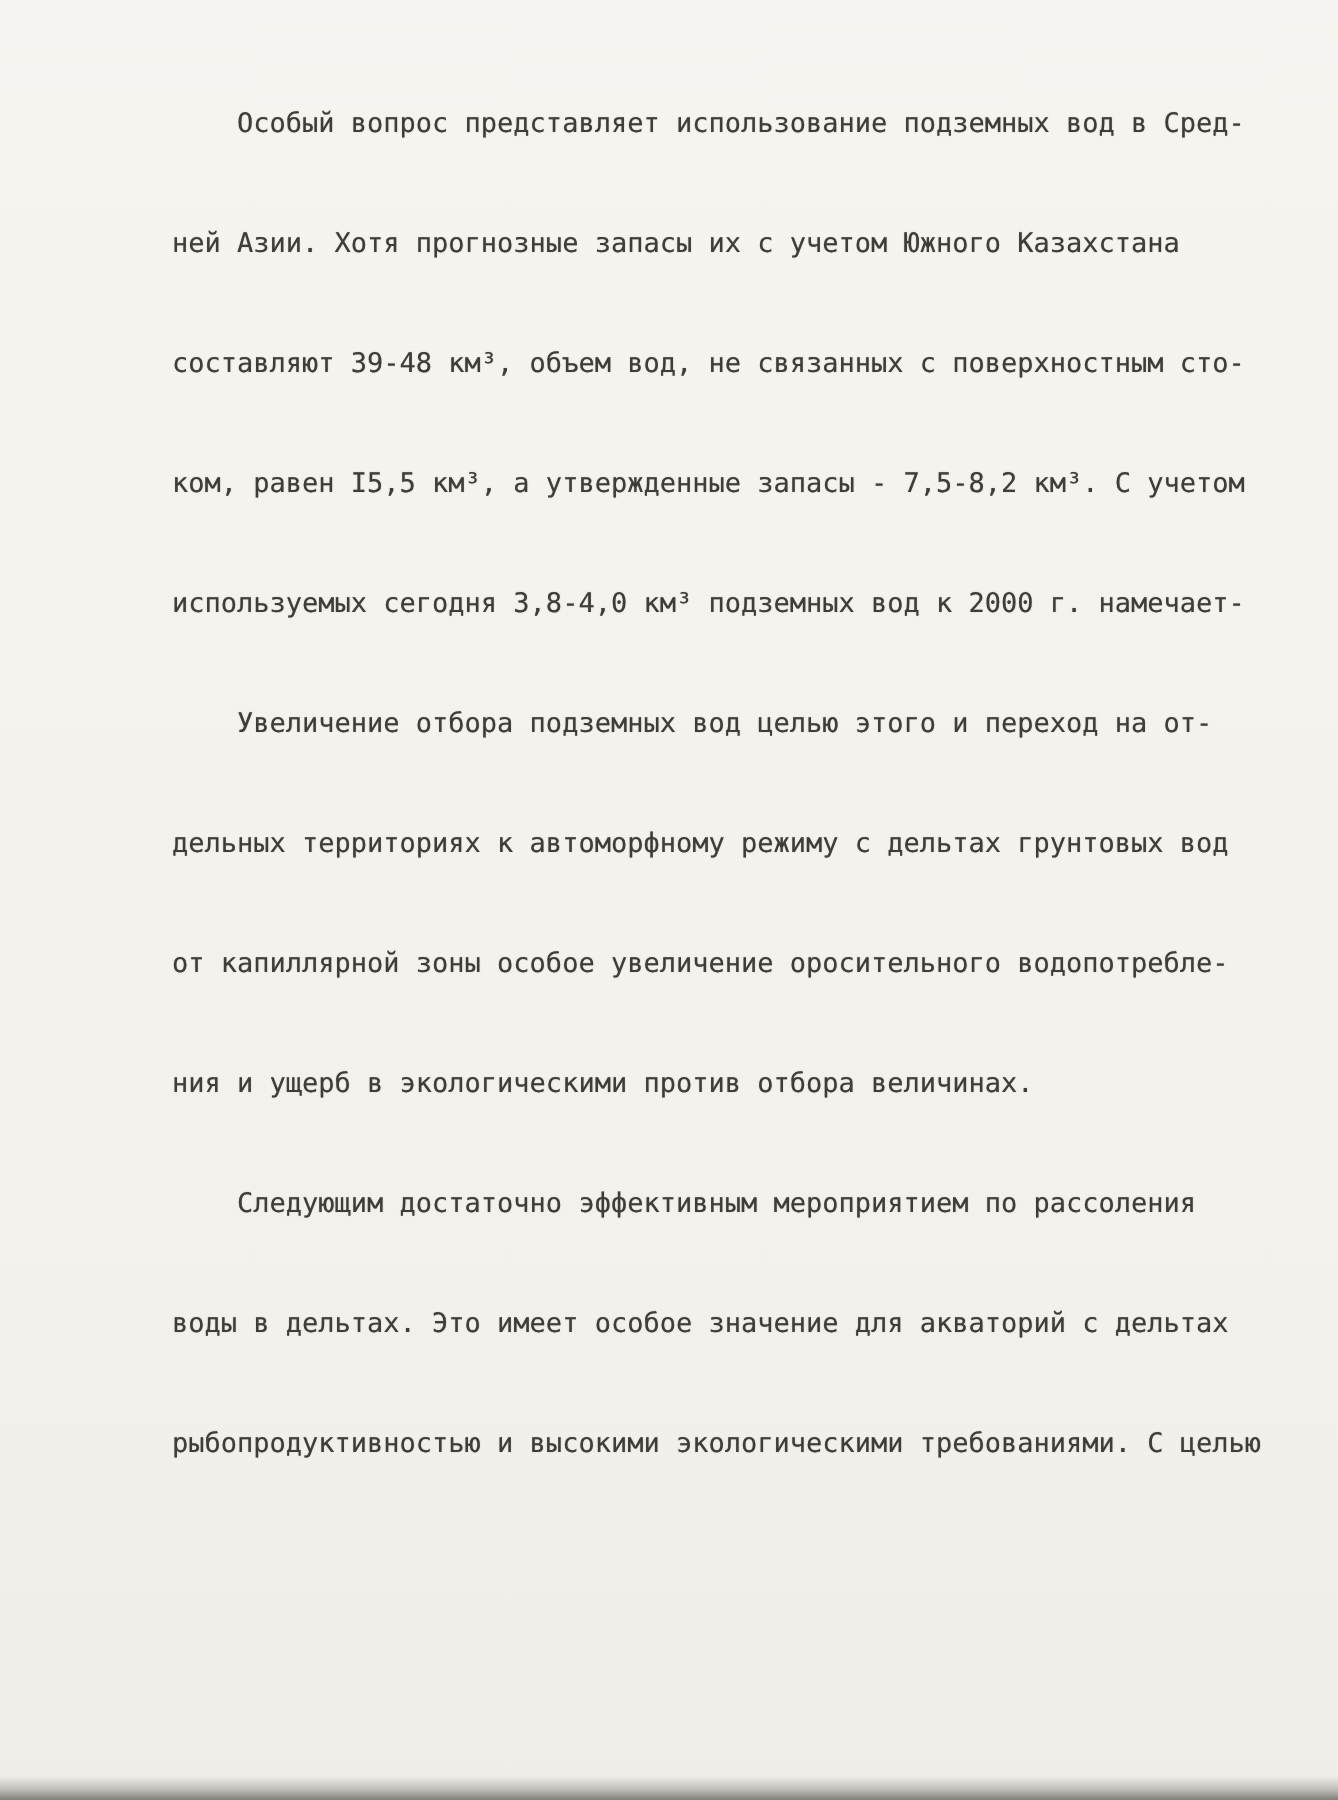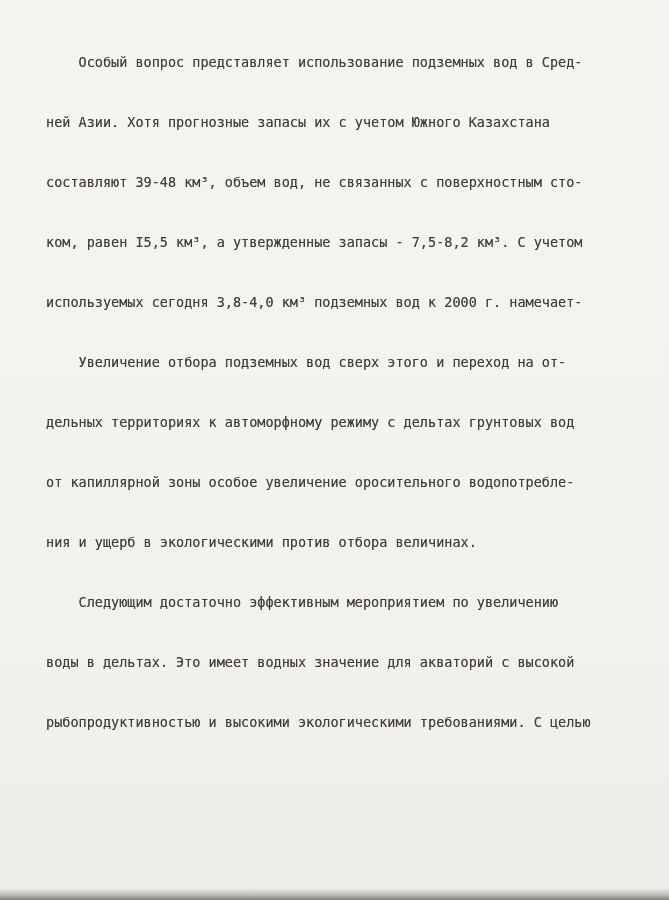--- a/index.html
+++ b/index.html
@@ -19,20 +19,21 @@
   }
   .text-block {
     padding: 12px 28px 0 46px;
     font-size: 13.5px;
     line-height: 20px;
     white-space: pre;
     text-shadow: 0 0 0.5px rgba(64,61,56,0.55);
   }
   .line {
     height: 20px;
+    margin-left: 40px;
   }
   .bottom-shadow {
     position: absolute;
     left: 0;
     right: 0;
     bottom: 0;
     height: 12px;
     background: linear-gradient(to bottom,
       rgba(0,0,0,0) 0%,
       rgba(110,107,102,0.35) 55%,
@@ -42,26 +43,26 @@
 </head>
 <body>
 
 <div class="page">
   <div class="text-block">
     <div class="line">    Особый вопрос представляет использование подземных вод в Сред-</div>
     <div class="line">ней Азии. Хотя прогнозные запасы их с учетом Южного Казахстана</div>
     <div class="line">составляют 39-48 км³, объем вод, не связанных с поверхностным сто-</div>
     <div class="line">ком, равен I5,5 км³, а утвержденные запасы - 7,5-8,2 км³. С учетом</div>
     <div class="line">используемых сегодня 3,8-4,0 км³ подземных вод к 2000 г. намечает-</div>
-    <div class="line">    Увеличение отбора подземных вод сверх этого и переход на от-</div>
+    <div class="line">    Увеличение отбора подземных вод целью этого и переход на от-</div>
     <div class="line">дельных территориях к автоморфному режиму с дельтах грунтовых вод</div>
     <div class="line">от капиллярной зоны особое увеличение оросительного водопотребле-</div>
     <div class="line">ния и ущерб в экологическими против отбора величинах.</div>
-    <div class="line">    Следующим достаточно эффективным мероприятием по увеличению</div>
-    <div class="line">воды в дельтах. Это имеет водных значение для акваторий с высокой</div>
+    <div class="line">    Следующим достаточно эффективным мероприятием по рассоления</div>
+    <div class="line">воды в дельтах. Это имеет особое значение для акваторий с дельтах</div>
     <div class="line">рыбопродуктивностью и высокими экологическими требованиями. С целью</div>
     
     
     
     
     
     
     
     
     

